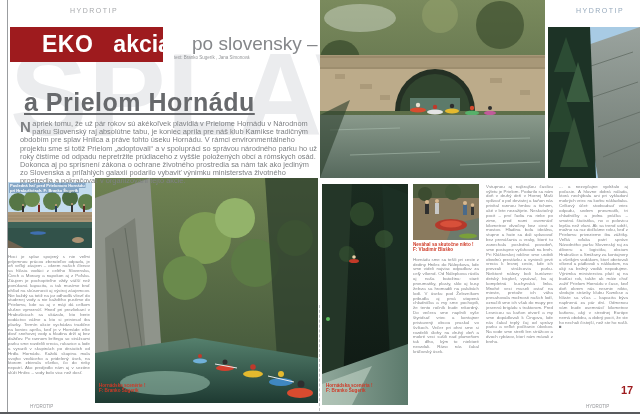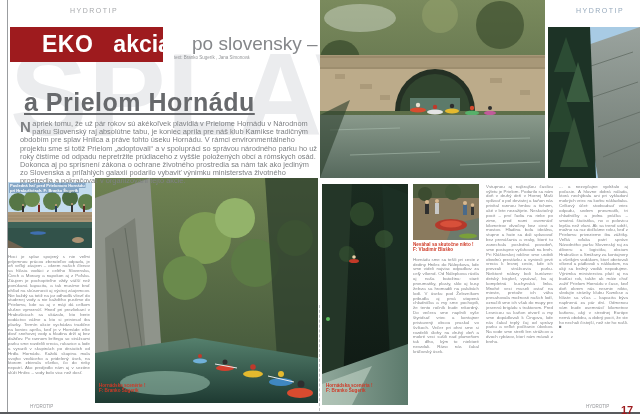--- a/index.html
+++ b/index.html
@@ -296,15 +296,15 @@
   <div class="abs clip" style="left:486px;top:184px;width:67px;height:221px;">
     <div class="half body-micro">Vstupnou aj najkrajšou časťou výletu je Prielom. Podarilo sa nám doň v druhý deň v Hornej Maši vplávať o pol deviatej a kaňon nás privítal rannou hmlou a tichom, aké v lete nezažijete. Neskutočný pocit – prví ľudia na rieke po zime, pred nami osemnásť kilometrov divočiny bez ciest a mostov. Hladina bola ideálna, stupne a hate sa dali splavovať bez prenášania a vraky, ktoré tu zanechala posledná povodeň, sme postupne vyťahovali na breh. Pri Kláštorskej rokline sme urobili obednú prestávku a vyniesli prvé vrecia k lesnej ceste, kde ich prevzali strážcovia parku. Niektoré nálezy boli kuriózne: detský bicykel, vysávač, ba aj kompletná kuchynská linka. Mnohé veci museli ostať na mieste, pretože ich váha presahovala možnosti našich lodí, označili sme ich však do mapy pre jesennú brigádu s traktorom. Pred Lesnicou sa kaňon otvoril a my sme dopádlovali k Čingovu, kde nás čakal teplý čaj od správy parku a veľké počítanie úlovkov. Na vode sme stretli len strážcov a dvoch rybárov, ktorí nám mávali z brehu.</div>
   </div>
   <div class="abs clip" style="left:559px;top:184px;width:69px;height:221px;">
     <div class="half body-micro">... a nezvyčajne vydržalo aj počasie. A hlavne dobrá nálada, ktorá nechýbala ani pri vykladaní mokrých vriec na korbu nákladiaka. Celkový účet: stodvadsať vriec odpadu, sedem pneumatík, tri chladničky a jedna práčka – smutná štatistika, no o polovicu lepšia než vlani. Ak sa trend udrží, možno sa raz dočkáme roku, keď z Prielomu privezieme iba zážitky. Veľká vďaka patrí správe Národného parku Slovenský raj za dôveru a logistiku, obciam Hrabušice a Smižany za kontajnery a všetkým vodákom, ktorí obetovali víkend a pádlovali s nákladom, na aký sa bežný vodák nepodujme. Výnimka ministerstva platí aj na budúci rok, takže ak máte chuť zažiť Prielom Hornádu v čase, keď doň okrem nás nesmie nikto, sledujte stránky klubu Kamikse a hláste sa včas – kapacita býva naplnená za pár dní. Odmenou vám bude osemnásť kilometrov kaňonu, aký v strednej Európe nemá obdobu, a dobrý pocit, že ste ho nechali čistejší, než ste ho našli.  ■</div>
   </div>
 
   <div class="abs clip footlbl" style="left:586px;top:404px;width:60px;height:6px;">
     <div class="half byline-micro">HYDROTIP</div>
   </div>
-  <div class="abs pageno" style="left:621px;top:404px;">17</div>
+  <div class="abs pageno" style="left:621px;top:384px;">17</div>
 
 </div>
 
 </body></html>

